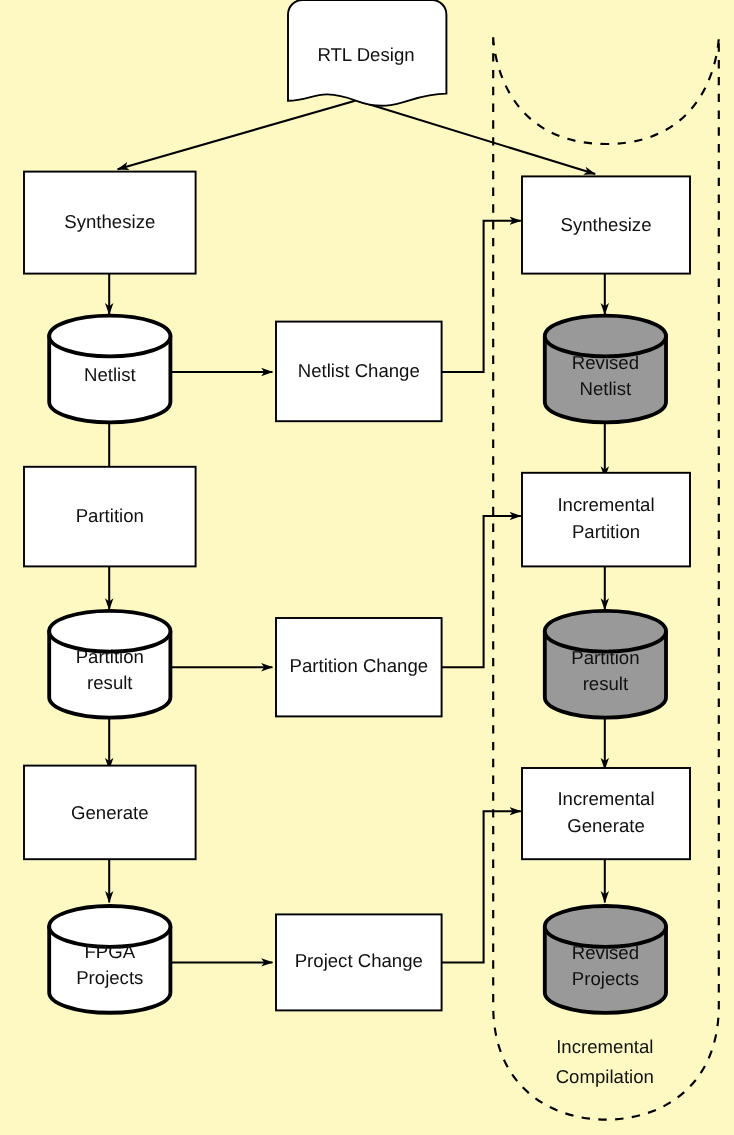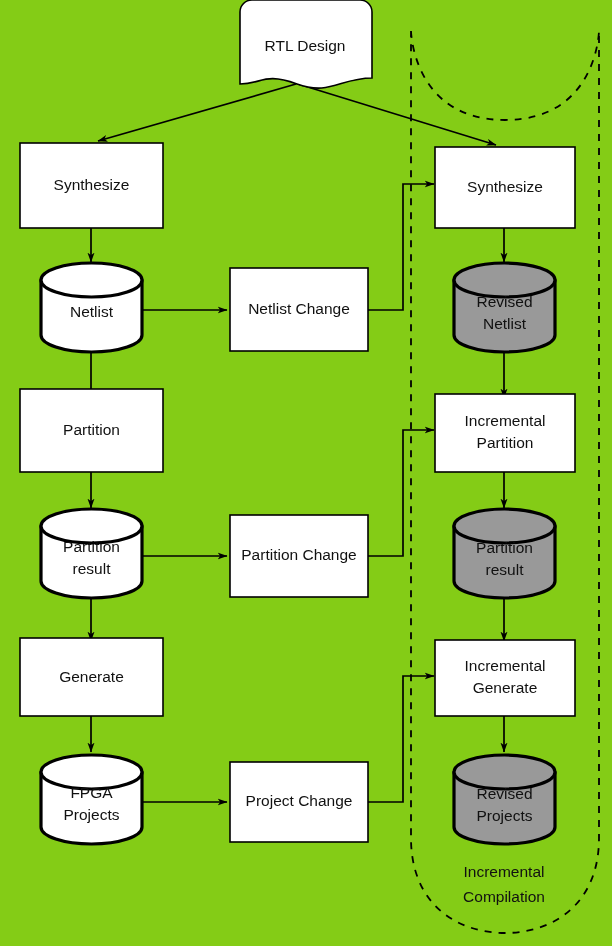--- a/index.html
+++ b/index.html
@@ -8,21 +8,21 @@
     padding: 0;
     background: #ffffff;
   }
   body {
     font-family: "Liberation Sans", sans-serif;
   }
   #diagram-root {
     position: relative;
     width: 612px;
     height: 946px;
-    background: #84cc16;
+    background: #fef9c3;
     overflow: hidden;
   }
   #flow-svg {
     position: absolute;
     top: 0;
     left: 0;
     width: 612px;
     height: 946px;
   }
   .node-label {

